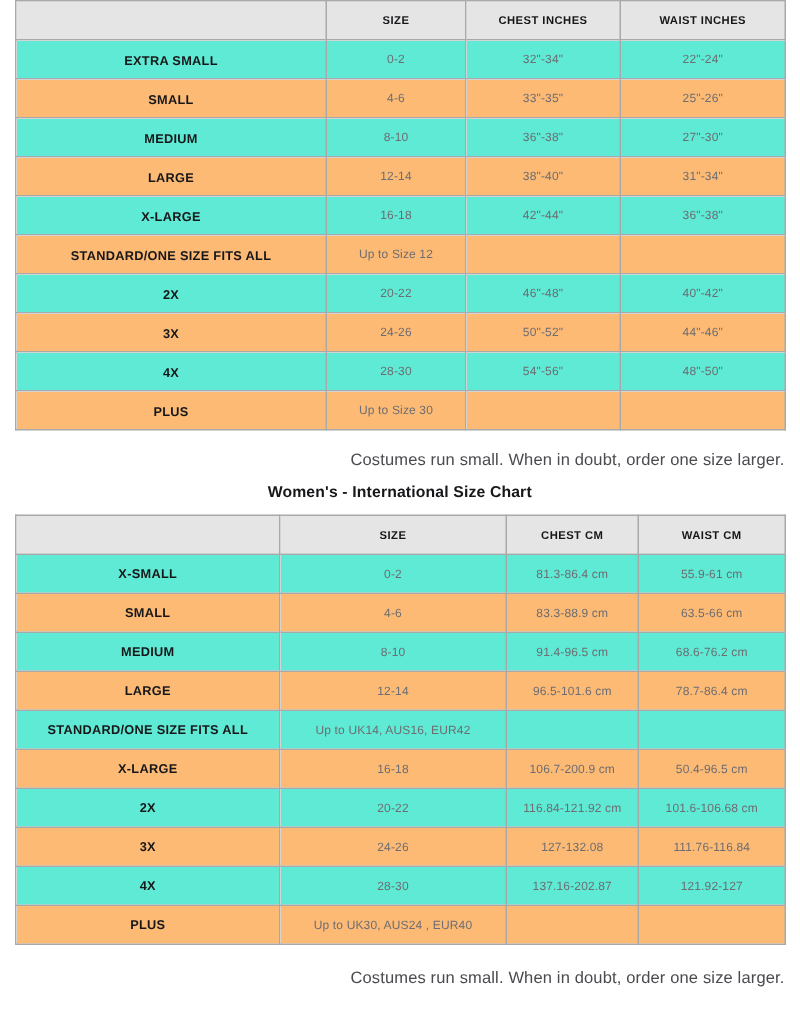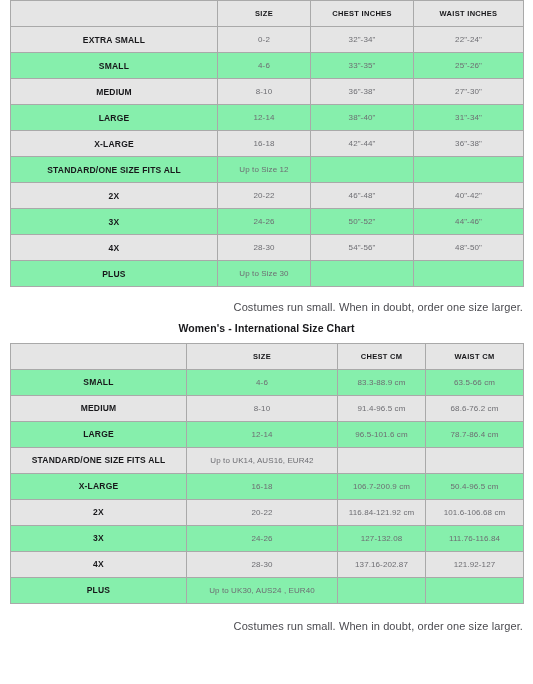--- a/index.html
+++ b/index.html
@@ -53,24 +53,24 @@
     white-space: nowrap;
   }
   table.size-table thead th {
     background: #e5e5e5;
     color: #17171a;
     font-weight: bold;
     font-size: 7.5px;
     letter-spacing: 0.3px;
   }
   table.size-table tbody tr.odd td {
-    background: #e5e5e5;
+    background: #5eead4;
   }
   table.size-table tbody tr.even td {
-    background: #86efac;
+    background: #fdba74;
   }
   table.size-table td.row-label {
     color: #17171a;
     font-weight: bold;
     font-size: 8.5px;
     letter-spacing: 0.2px;
   }
 
   
   table.us-table col.c0 { width: 207px; }
@@ -192,20 +192,26 @@
     </colgroup>
     <thead>
       <tr>
         <th></th>
         <th>SIZE</th>
         <th>CHEST CM</th>
         <th>WAIST CM</th>
       </tr>
     </thead>
     <tbody>
+      <tr class="odd">
+        <td class="row-label">X-SMALL</td>
+        <td>0-2</td>
+        <td>81.3-86.4 cm</td>
+        <td>55.9-61 cm</td>
+      </tr>
       <tr class="even">
         <td class="row-label">SMALL</td>
         <td>4-6</td>
         <td>83.3-88.9 cm</td>
         <td>63.5-66 cm</td>
       </tr>
       <tr class="odd">
         <td class="row-label">MEDIUM</td>
         <td>8-10</td>
         <td>91.4-96.5 cm</td>

